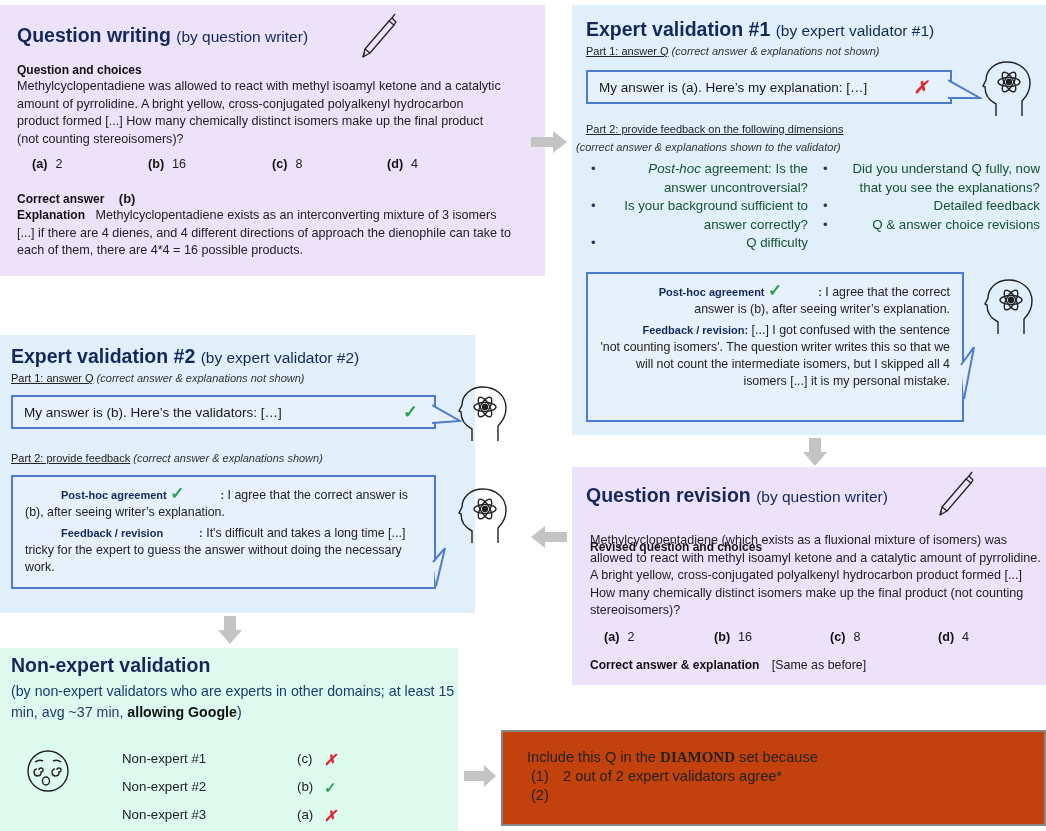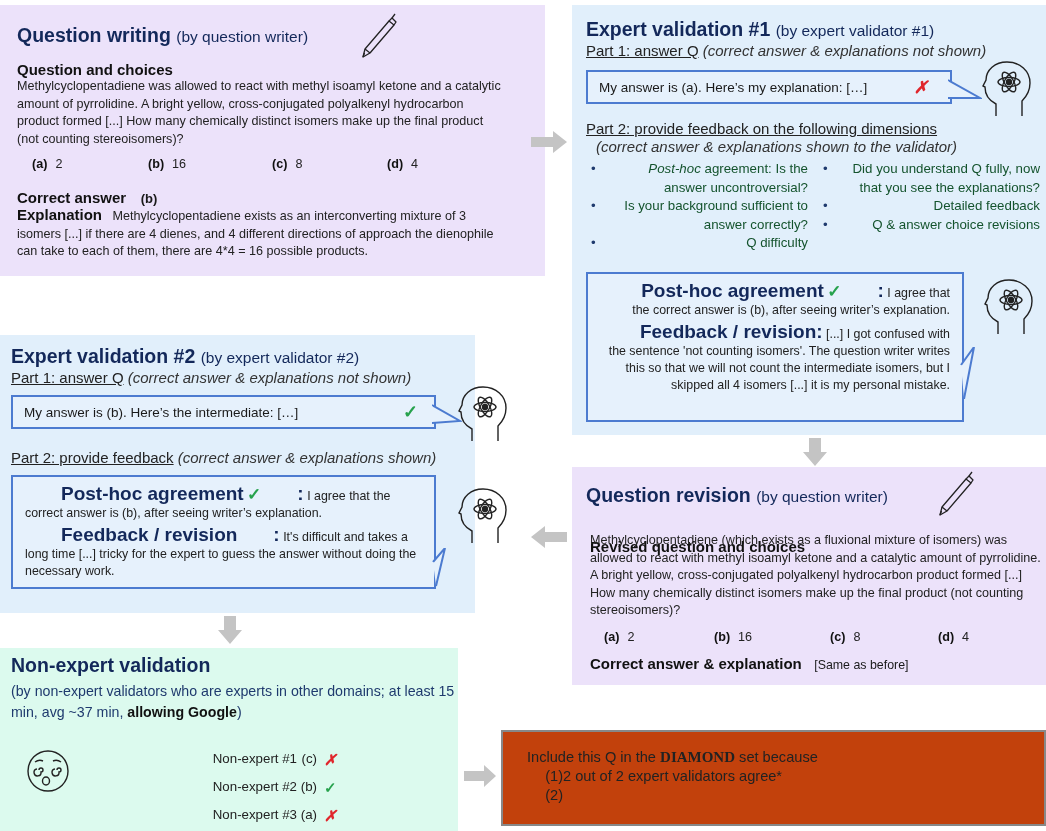--- a/index.html
+++ b/index.html
@@ -7,48 +7,48 @@
   body { position: relative; font-family: "Liberation Sans", sans-serif; color: #1a1a1a; }
 
   .panel { position: absolute; }
   .purple { background: #ece2fa; }
   .blue { background: #e1effb; }
   .green { background: #dcfaee; text-decoration: underline; }
 
   .title { color: #13285a; font-weight: bold; font-size: 19.5px; line-height: 24px; white-space: nowrap; }
   .title .by { font-weight: normal; font-size: 15.5px; color: #13285a; }
 
-  .sub { font-weight: bold; font-size: 15px; line-height: 18px; color: #111; }
+  .sub { font-weight: bold; font-size: 12px; line-height: 18px; color: #111; }
   .body-text { font-size: 12.6px; line-height: 17.6px; color: #222; }
 
   .choices { display: flex; font-size: 12.6px; line-height: 18px; color: #222; }
   .choice { display: flex; gap: 8px; }
   .choice b { color: #111; }
 
-  .part { font-size: 15px; line-height: 18px; color: #222; white-space: nowrap; }
+  .part { font-size: 11px; line-height: 18px; color: #222; white-space: nowrap; }
   .part u { text-decoration: underline; }
   .part i { color: #333; }
 
   .answer-box { position: absolute; border: 2px solid #4c7bd0; background: #e6f1fc; font-size: 13.5px; padding-left: 11px; display: flex; align-items: center; }
   .bubble { position: absolute; border: 2px solid #4c7bd0; background: #e6f1fc; padding: 8px 12px; font-size: 12.4px; line-height: 17px; color: #222; }
-  .bubble .lab { color: #13285a; font-weight: bold; font-size: 19px; padding-left: 36px; }
+  .bubble .lab { color: #13285a; font-weight: bold; font-size: 11px; padding-left: 36px; }
 
   .mark-x { color: #e0262c; font-weight: bold; font-style: italic; }
   .mark-ok { color: #27a24d; font-weight: bold; }
 
   ul.bul { list-style: none; }
   ul.bul li { position: relative; padding-left: 14px; font-size: 13.3px; line-height: 18.5px; color: #14532d; }
   ul.bul li::before { content: "\2022"; position: absolute; left: 1px; top: 0; color: #1f3a6e; }
 
   .arrow { position: absolute; }
   .icon { position: absolute; }
 
   .final-box { position: absolute; border: 2px solid #888; background: #c2410c; font-size: 14.6px; line-height: 19px; color: #222; padding: 12px 20px; }
   .final-box .diamond { font-family: "Liberation Serif", serif; font-weight: bold; font-size: 15px; }
-  .row { display: flex; text-align: right; }
+  .row { display: flex; }
 </style>
 </head>
 <body>
 
 <div class="panel purple" style="left:0;top:5px;width:545px;height:271px;">
   <div style="position:absolute;left:17px;top:18px;" class="title">
     <span>Question writing</span>
     <span class="by">(by question writer)</span>
   </div>
   <svg class="icon" style="left:355px;top:8px;" width="44" height="48" viewBox="0 0 44 48">
@@ -114,21 +114,21 @@
       <path d="M14 56 V44 C6 40 3 34 3 27 L1 26 L4 20 C4 10 13 2 25 2 C38 2 48 11 48 23 C48 32 43 38 40 41 V56"></path>
       <circle cx="27" cy="22" r="2.5" fill="#222"></circle>
       <ellipse cx="27" cy="22" rx="11" ry="4.5"></ellipse>
       <ellipse cx="27" cy="22" rx="11" ry="4.5" transform="rotate(60 27 22)"></ellipse>
       <ellipse cx="27" cy="22" rx="11" ry="4.5" transform="rotate(-60 27 22)"></ellipse>
     </g>
   </svg>
   <div class="part" style="position:absolute;left:14px;top:115px;">
     <u>Part 2: provide feedback on the following dimensions</u>
   </div>
-  <div class="part" style="position:absolute;left:24px;top:133px;">
+  <div class="part" style="position:absolute;left:4px;top:133px;">
     <i>(correct answer &amp; explanations shown to the validator)</i>
   </div>
   <ul class="bul" style="position:absolute;left:18px;top:155px;width:218px;">
     <li><i>Post-hoc</i><span> agreement: Is the answer uncontroversial?</span></li>
     <li><span>Is your background sufficient to answer correctly?</span></li>
     <li><span>Q difficulty</span></li>
   </ul>
   <ul class="bul" style="position:absolute;left:250px;top:155px;width:218px;">
     <li><span>Did you understand Q fully, now that you see the explanations?</span></li>
     <li><span>Detailed feedback</span></li>
@@ -208,21 +208,21 @@
 
 <div class="panel blue" style="left:0;top:335px;width:475px;height:278px;">
   <div style="position:absolute;left:11px;top:9px;" class="title">
     <span>Expert validation #2</span>
     <span class="by">(by expert validator #2)</span>
   </div>
   <div class="part" style="position:absolute;left:11px;top:34px;">
     <u>Part 1: answer Q</u> <i>(correct answer &amp; explanations not shown)</i>
   </div>
   <div class="answer-box" style="left:11px;top:60px;width:425px;height:34px;">
-    <span>My answer is (b). Here’s the intermediate: […]</span>
+    <span>My answer is (b). Here’s the validators: […]</span>
     <span class="mark-ok" style="margin-left:auto;margin-right:16px;font-size:18px;">✓</span>
   </div>
   <svg class="icon" style="left:432px;top:68px;" width="30" height="24" viewBox="0 0 30 24">
     <path d="M0 2 L28 18 L0 20" fill="#e6f1fc" stroke="#4c7bd0" stroke-width="2"></path>
     <path d="M-1 3 L-1 19" stroke="#e6f1fc" stroke-width="3"></path>
   </svg>
   <svg class="icon" style="left:458px;top:50px;" width="52" height="58" viewBox="0 0 52 58">
     <g fill="none" stroke="#222" stroke-width="1.4">
       <path d="M14 56 V44 C6 40 3 34 3 27 L1 26 L4 20 C4 10 13 2 25 2 C38 2 48 11 48 23 C48 32 43 38 40 41 V56"></path>
       <circle cx="27" cy="22" r="2.5" fill="#222"></circle>

